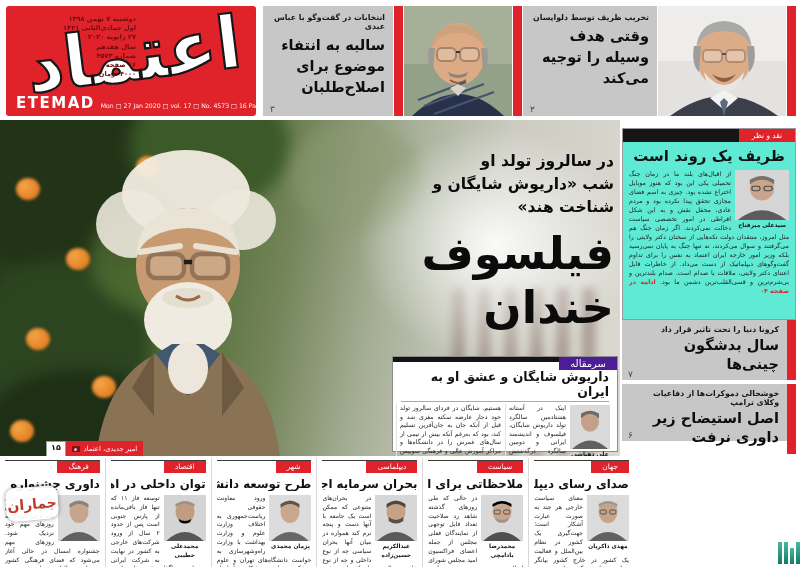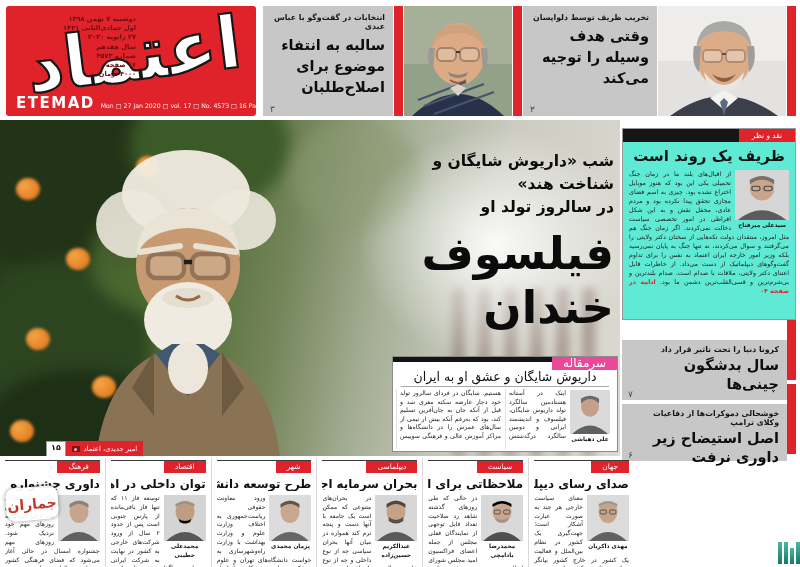--- a/index.html
+++ b/index.html
@@ -48,23 +48,23 @@
   .credit{position:absolute;left:46px;top:321px;height:16px;display:flex;align-items:stretch;z-index:6;}
   .credit-page{background:#fff;color:#111;font-size:8px;font-weight:bold;padding:1px 4px;border:1px solid #999;line-height:10px;}
   .credit-red{background:#e0232b;color:#fff;font-size:6.8px;display:flex;align-items:center;gap:4px;padding:0 6px;direction:rtl;}
   .cam-icon{display:inline-block;width:8px;height:6px;background:#7c1217;border-radius:1px;position:relative;}
   .cam-icon::after{content:"";position:absolute;left:2.5px;top:1.5px;width:3px;height:3px;border-radius:50%;background:#e8b9ba;}
 
   
   .editorial-box{position:absolute;left:392px;top:236px;width:224px;height:94px;background:#fff;
      border:1px solid #8c8c8c;z-index:5;}
   .ed-top{height:5px;background:#141414;position:relative;}
-  .ed-tab{position:absolute;right:0;top:0;height:13px;line-height:13px;background:#ec4899;color:#fff;
-     font-size:12px;padding:0 11px;z-index:2;}
-  .ed-headline{direction:rtl;text-align:center;font-size:12.5px;font-weight:normal;margin:7px 8px 2px;
+  .ed-tab{position:absolute;right:0;top:0;height:13px;line-height:13px;background:#4c1d95;color:#fff;
+     font-size:10px;padding:0 11px;z-index:2;}
+  .ed-headline{direction:rtl;font-size:12.5px;font-weight:bold;margin:7px 8px 2px;
      border-bottom:1px solid #aaa;padding-bottom:2px;letter-spacing:-.2px;}
   .ed-body{direction:rtl;column-count:2;column-gap:8px;column-rule:1px solid #e2e2e2;
      font-size:6.2px;line-height:8.6px;text-align:justify;padding:0 7px;height:60px;overflow:hidden;color:#222;}
   .float-photo{float:right;width:40px;margin:1px 0 2px 4px;text-align:center;}
   .float-photo svg{display:block;width:100%;height:44px;}
   .mini-caption{display:block;font-size:5.8px;font-weight:bold;padding-top:1px;color:#111;}
   .continued{color:#e0232b;font-weight:bold;}
 
   
   .wm{position:absolute;left:6px;top:487px;display:flex;gap:7px;align-items:flex-start;z-index:40;}
@@ -78,21 +78,21 @@
   
   .opinion-box{position:absolute;left:622px;top:120px;width:174px;height:192px;background:#5eead4;border:1px solid #999;box-sizing:border-box;margin-top:8px;}
   .op-bar{display:flex;height:13px;}
   .op-bar-black{flex:1;background:#151515;}
   .op-tab{background:#e0232b;color:#fff;font-size:7.4px;line-height:13px;padding:0 13px;direction:rtl;}
   .op-headline{direction:rtl;text-align:center;font-size:15px;font-weight:bold;margin:5px 4px 4px;letter-spacing:-.3px;}
   .op-body{direction:rtl;font-size:6.3px;line-height:9px;text-align:justify;padding:0 6px;height:152px;overflow:hidden;color:#222;}
   .op-photo{float:right;width:54px;margin:1px 0 2px 4px;text-align:center;}
   .op-photo svg{display:block;width:100%;height:50px;}
 
-  .side-gray{position:absolute;left:622px;width:165px;background:#c7c7c7;margin-top:20px;}
+  .side-gray{position:absolute;left:622px;width:165px;background:#c7c7c7;}
   .sg1{top:320px;height:60px;} .sg2{top:384px;height:57px;}
   .sg-kicker{direction:rtl;text-align:right;font-weight:bold;font-size:7.8px;padding:5px 8px 0;color:#151515;}
   .sg-headline{direction:rtl;text-align:right;font-size:14.5px;font-weight:bold;line-height:19px;padding:2px 8px 0;color:#0d0d0d;letter-spacing:-.2px;}
   .sg-page{position:absolute;left:6px;bottom:1px;font-size:9px;color:#444;}
   .side-red{position:absolute;left:787px;width:9px;background:#e0232b;}
   .sr1{top:320px;height:60px;} .sr2{top:384px;height:70px;}
 
   
   .bottom-row{position:absolute;left:0;top:458px;width:634px;height:109px;display:flex;}
   .b-col{flex:1;padding:0 5px;position:relative;min-width:0;}
@@ -227,22 +227,22 @@
       <ellipse cx="152" cy="160" rx="26" ry="10" fill="#e4dfcf"></ellipse>
       <path d="M140 158 q12 8 24 0" stroke="#9a6a4a" stroke-width="3" fill="none"></path>
       <path d="M60 318 Q70 240 120 216 Q152 204 184 216 Q234 240 244 318 Z" fill="#8a7354"></path>
       <path d="M120 216 L152 258 L184 216 L168 206 L136 206 Z" fill="#41586f"></path>
       <path d="M118 214 L96 250 L118 278 Z" fill="#6e5a40"></path>
       <path d="M186 214 L208 250 L186 278 Z" fill="#6e5a40"></path>
       <ellipse cx="152" cy="230" rx="20" ry="26" fill="#ece7da"></ellipse>
     </svg>
 
     <div class="lead-head">
+      <div class="lead-kicker">در سالروز تولد او</div>
       <div class="lead-kicker">شب «داریوش شایگان و شناخت هند»</div>
-      <div class="lead-kicker">در سالروز تولد او</div>
       <h1 class="lead-headline">فیلسوف خندان</h1>
     </div>
 
     <div class="credit">
       <span class="credit-page">۱۵</span>
       <span class="credit-red">
         <span>امیر جدیدی، اعتماد</span>
         <span class="cam-icon"></span>
       </span>
     </div>

